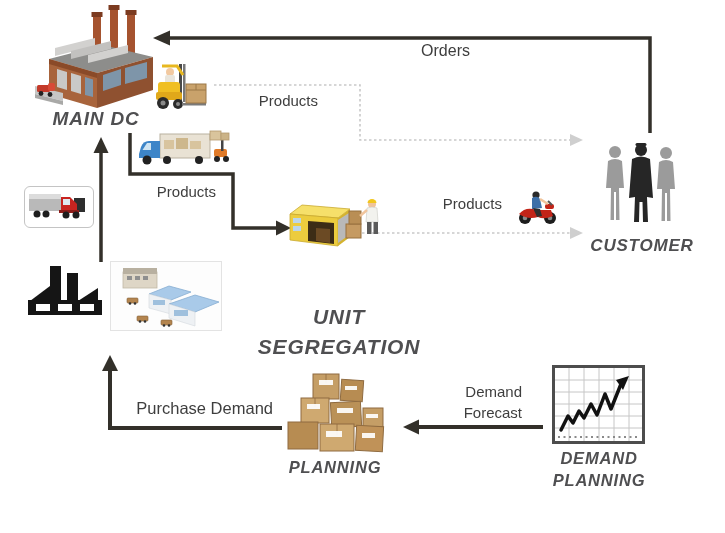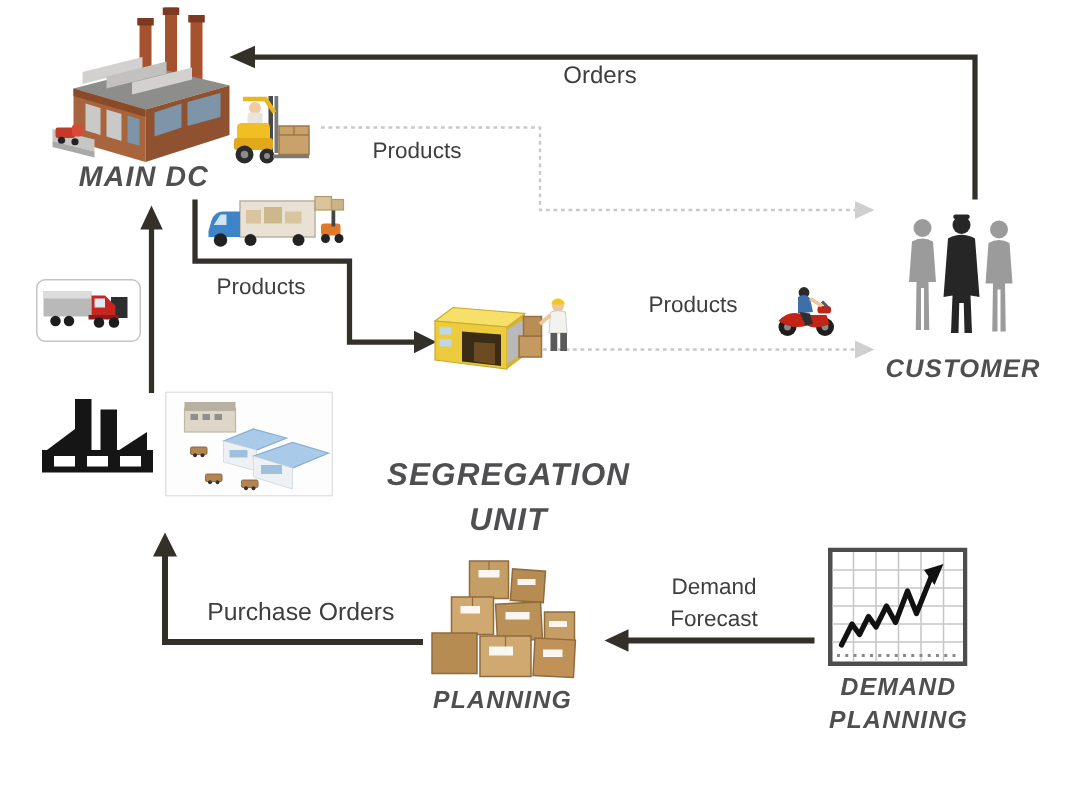--- a/index.html
+++ b/index.html
@@ -7,21 +7,21 @@
     position:relative;width:725px;height:533px;background:#ffffff;overflow:hidden;
     font-family:"Liberation Sans",sans-serif;
   }
   .abs{position:absolute;}
   .heading{
     font-weight:bold;color:#4f4f51;text-align:center;letter-spacing:0.8px;
     font-family:"Liberation Sans",sans-serif;
     font-style:italic;
   }
   .flabel{
-    color:#3e3e3e;text-align:center;font-family:"Liberation Sans",sans-serif;
+    color:#3e3e3e;text-align:right;font-family:"Liberation Sans",sans-serif;
   }
   svg{display:block;}
   #connectors{position:absolute;left:0;top:0;pointer-events:none;}
   .icon-frame{
     border:1.5px solid #c4c4c4;border-radius:6px;background:#fff;
     box-sizing:border-box;
   }
   .img-frame{
     border:1px solid #e3e3e3;background:#fdfdfd;box-sizing:border-box;
   }
@@ -192,22 +192,22 @@
     <rect x="58" y="34" width="15" height="14" fill="#c59a62" stroke="#97713f" stroke-width="1"></rect>
     <rect x="61" y="21" width="12" height="13" fill="#b98e55" stroke="#97713f" stroke-width="1"></rect>
     <circle cx="84" cy="14" r="4" fill="#f0c49c"></circle>
     <path d="M79.5,13 a4.5,4 0 0 1 9,0 z" fill="#f2c71f"></path>
     <path d="M79,18 q5,-2 10,0 l1,14 -12,0 z" fill="#f2f2ee" stroke="#c9c9c2" stroke-width="0.6"></path>
     <path d="M79,20 l-7,6" stroke="#f0c49c" stroke-width="2.5" fill="none"></path>
     <rect x="79" y="32" width="4.5" height="12" fill="#5a5a5a"></rect>
     <rect x="85.5" y="32" width="4.5" height="12" fill="#5a5a5a"></rect>
   </svg>
   <div class="abs heading" style="left:248px;top:302px;width:182px;font-size:21px;line-height:30px">
+    <div>UNIT</div>
     <div>SEGREGATION</div>
-    <div>UNIT</div>
   </div>
 
   <div class="abs flabel" style="left:422px;top:195px;width:80px;font-size:15px">Products</div>
 
   <svg class="abs" style="left:514px;top:189px" width="46" height="37" viewBox="0 0 46 37">
     <circle cx="11" cy="29" r="6" fill="#1d1d1d"></circle>
       <circle cx="11" cy="29" r="2.3" fill="#888"></circle>
     <circle cx="36" cy="29" r="6" fill="#1d1d1d"></circle>
       <circle cx="36" cy="29" r="2.3" fill="#888"></circle>
     <path d="M5,25 Q12,17 22,21 L37,21 L39,27 Q30,31 24,28 Q14,31 5,25 Z" fill="#c22418"></path>
@@ -259,21 +259,21 @@
       <rect x="55" y="43" width="16" height="5"></rect>
       <rect x="84" y="49" width="12" height="4"></rect>
       <rect x="44" y="66" width="16" height="6"></rect>
       <rect x="80" y="68" width="13" height="5"></rect>
     </g>
   </svg>
   <div class="abs heading" style="left:282px;top:456px;width:106px;font-size:16.5px;line-height:22px">
     <div>PLANNING</div>
   </div>
 
-  <div class="abs flabel" style="left:128px;top:399px;width:145px;font-size:16.5px">Purchase Orders</div>
+  <div class="abs flabel" style="left:128px;top:399px;width:145px;font-size:16.5px">Purchase Demand</div>
 
   <div class="abs flabel" style="left:430px;top:381px;width:92px;font-size:15px;line-height:21px">
     <div>Demand</div>
     <div>Forecast</div>
   </div>
 
   <svg class="abs" style="left:552px;top:365px" width="93" height="79" viewBox="0 0 93 79">
     <rect x="1.5" y="1.5" width="90" height="76" fill="#ffffff" stroke="#4d4d4d" stroke-width="3"></rect>
     <g stroke="#c6c6c6" stroke-width="1">
       <line x1="17" y1="3" x2="17" y2="76"></line>

